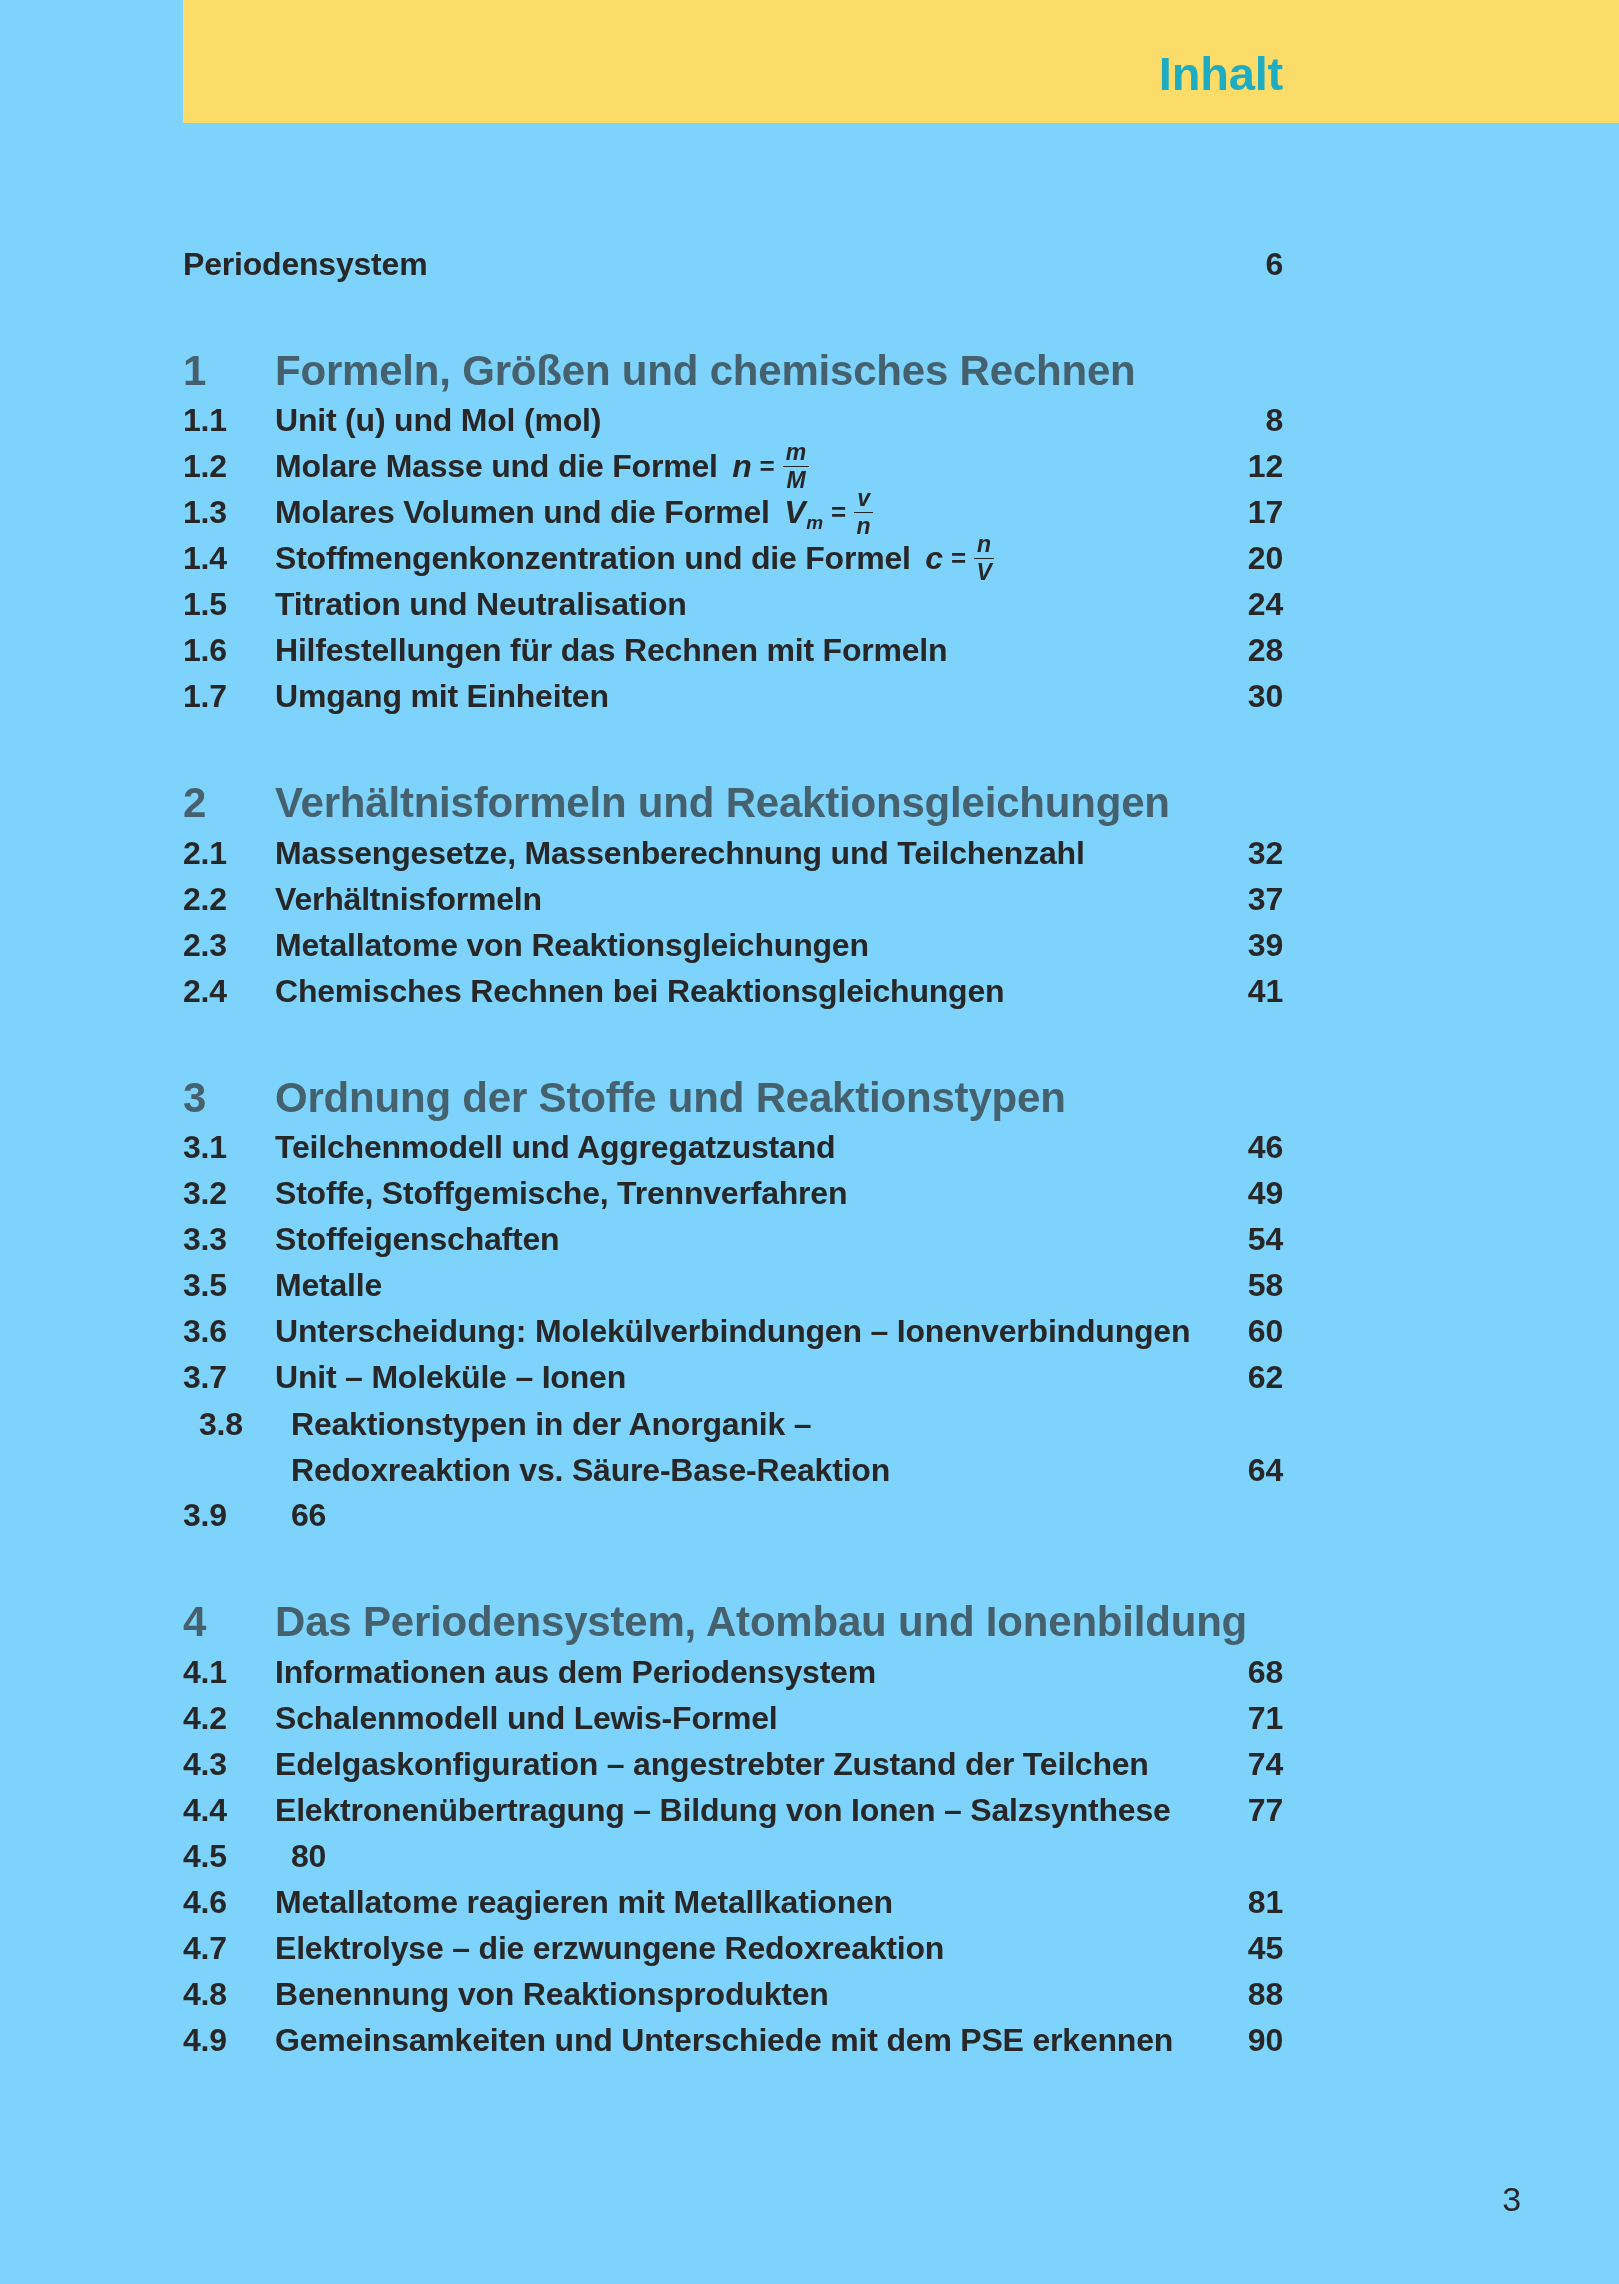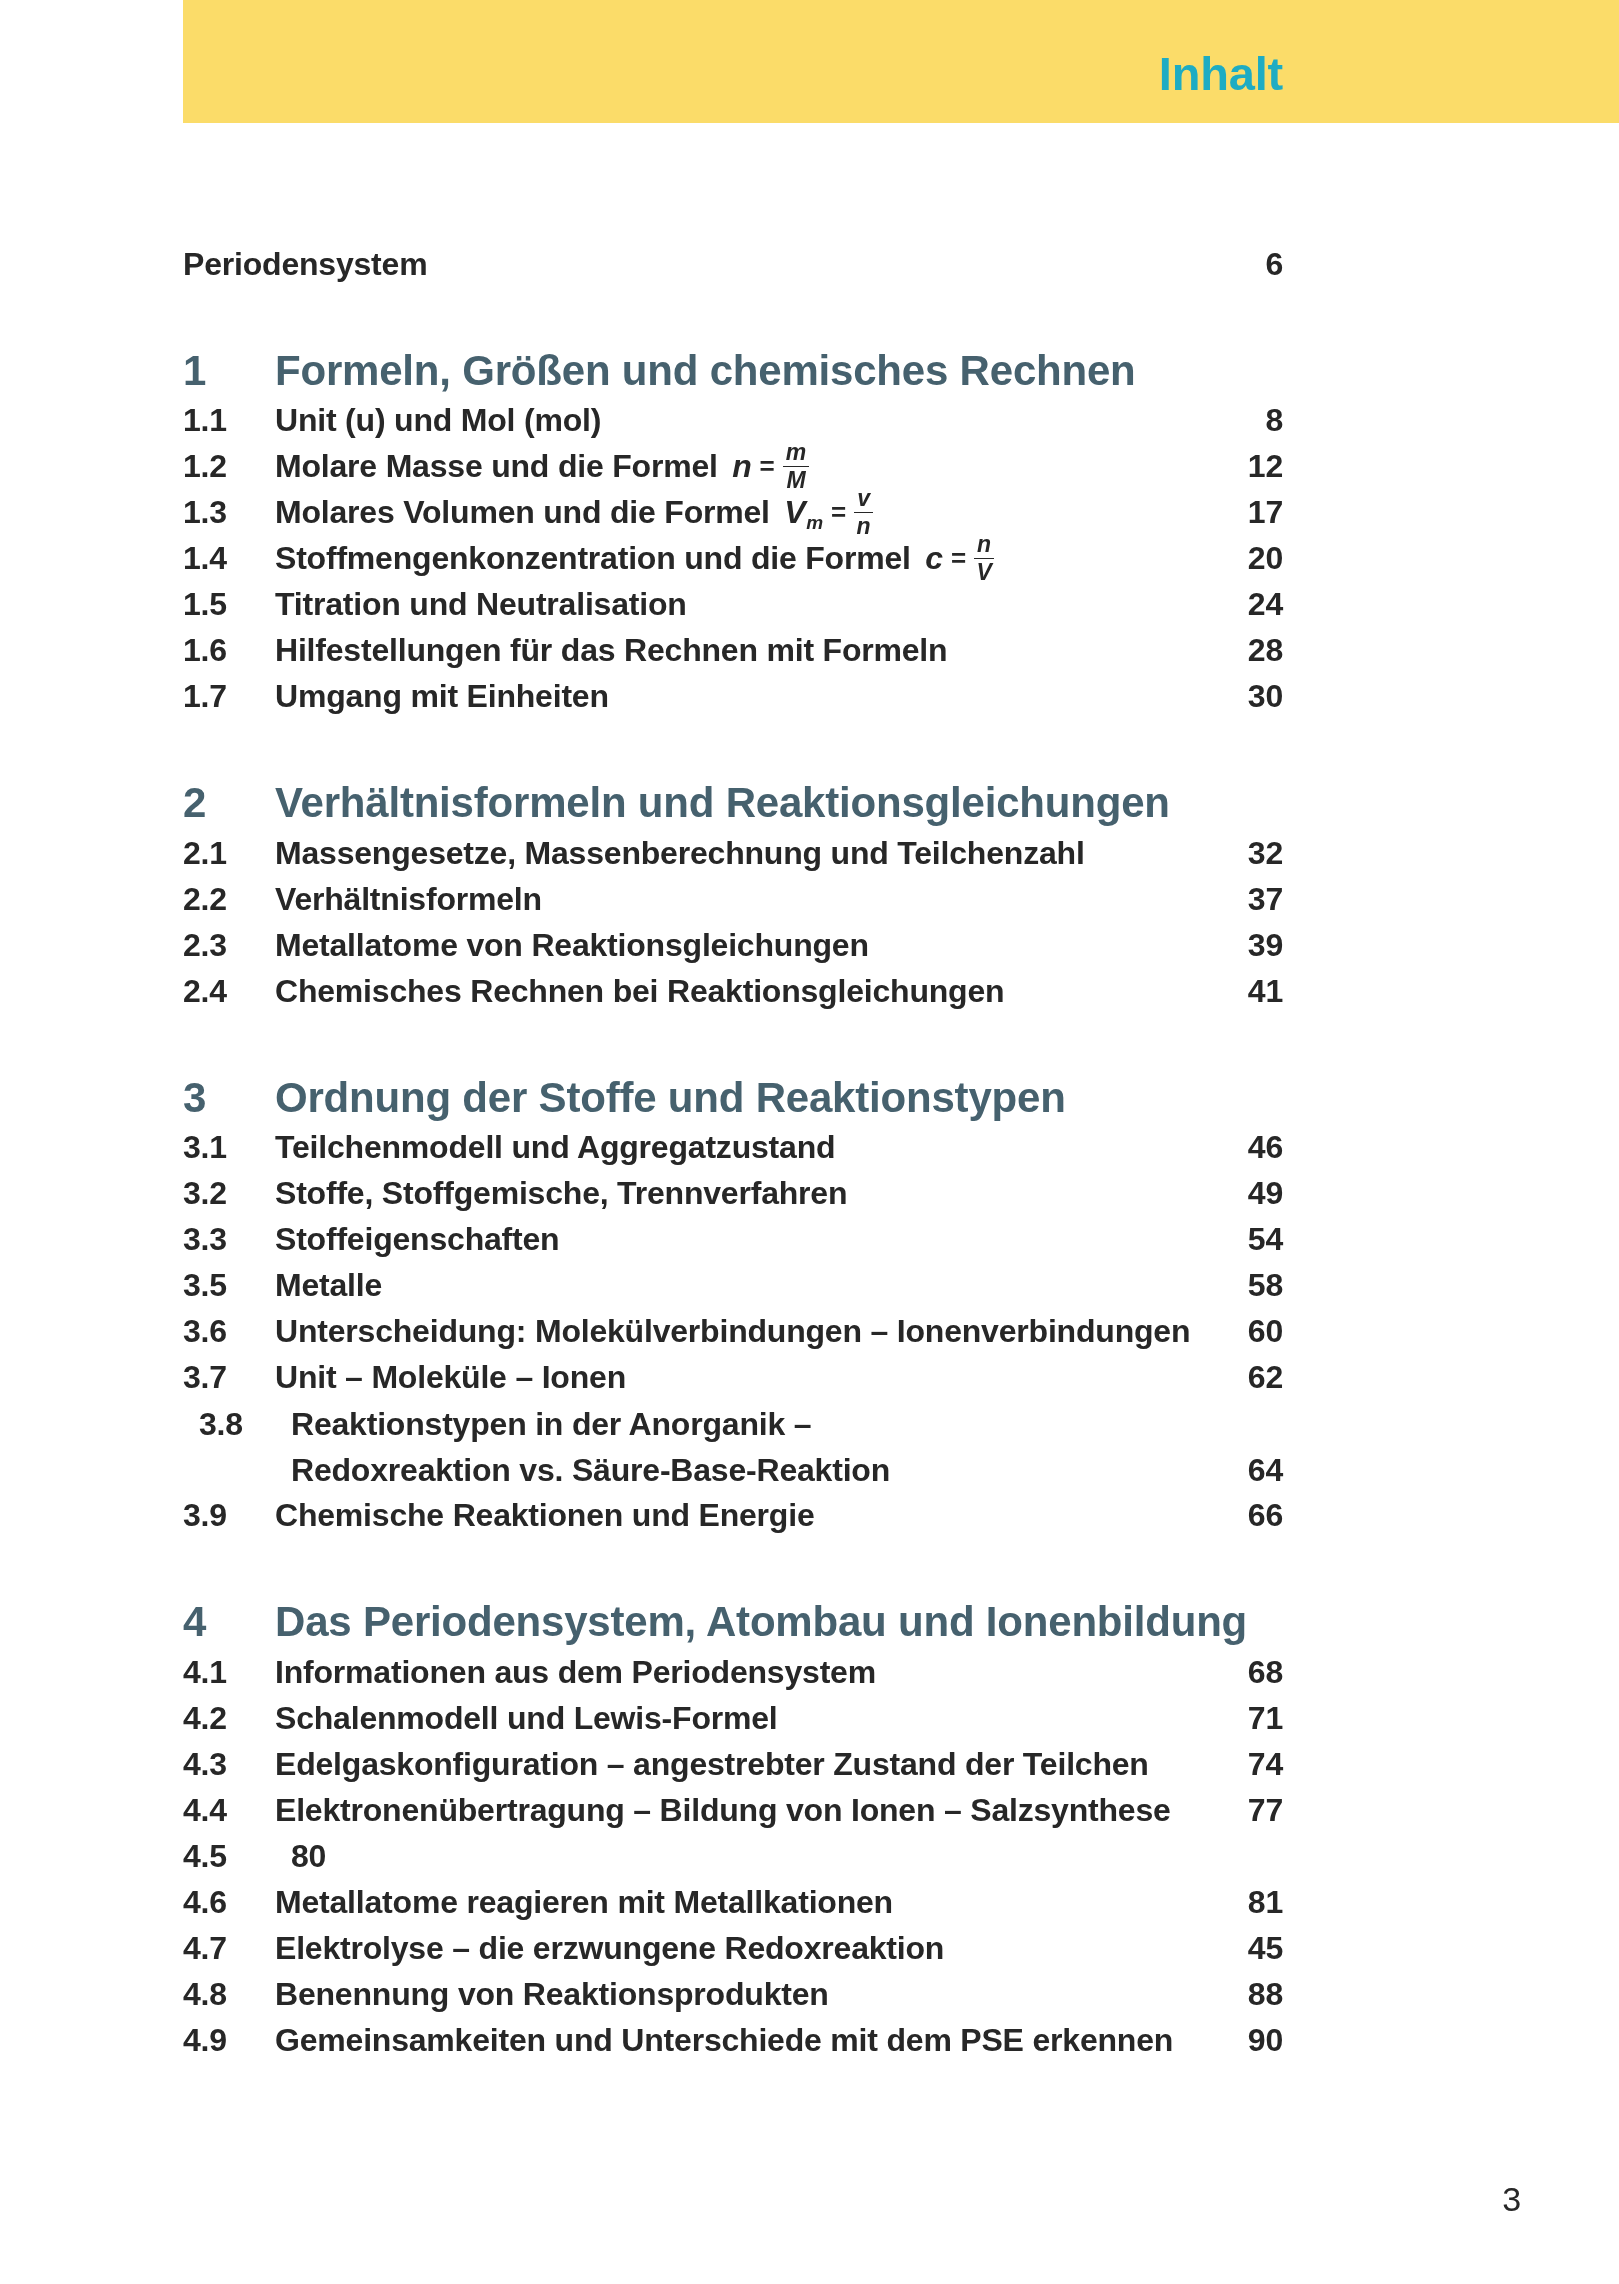--- a/index.html
+++ b/index.html
@@ -1,20 +1,20 @@
 <!DOCTYPE html>
 <html style="font-size:13px"><head>
 <meta charset="utf-8">
 <style>
   html,body { margin:0; padding:0; background:#e8e8e8; }
   .page {
     position: relative;
     width: 1619px;
     height: 2284px;
-    background: #ffffff;
+    background: #7dd3fc;
     font-family: "Liberation Sans", sans-serif;
     color: #272727;
     overflow: hidden;
     letter-spacing: -0.2px;
   }
   .header-band {
     position: absolute;
     left: 183px; top: 0;
     width: 1436px; height: 123px;
     background: #FBDC69;
@@ -255,23 +255,20 @@
       <div class="row two-line">
         <span class="num">3.8</span>
         <span class="title">
           <span>Reaktionstypen in der Anorganik –</span>
           <span>Redoxreaktion vs. Säure-Base-Reaktion</span>
         </span>
         <span class="page-num">64</span>
       </div>
       <div class="row">
         <span class="num">3.9</span>
-        <span class="title">
-          <span>Chemische Reaktionen und Energie</span>
-        </span>
         <span class="page-num">66</span>
       </div>
       <div class="chapter-heading">
         <span class="num">4</span>
         <span class="title">Das Periodensystem, Atombau und Ionenbildung</span>
       </div>
       <div class="row">
         <span class="num">4.1</span>
         <span class="title">
           <span>Informationen aus dem Periodensystem</span>

